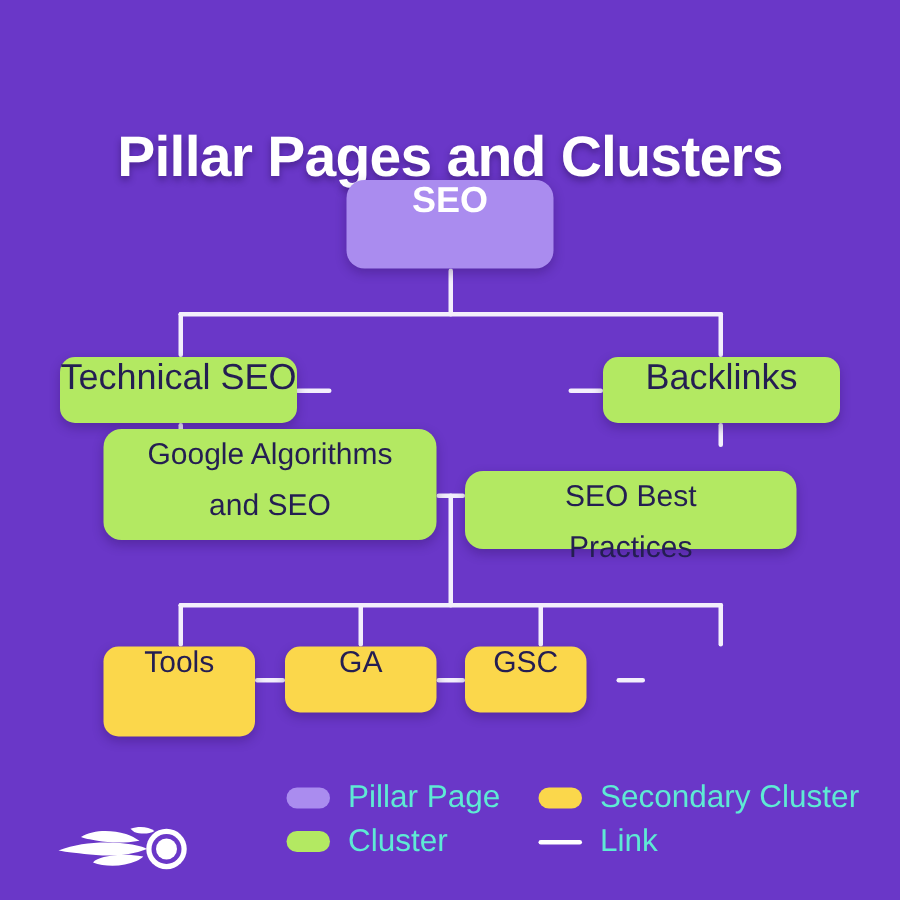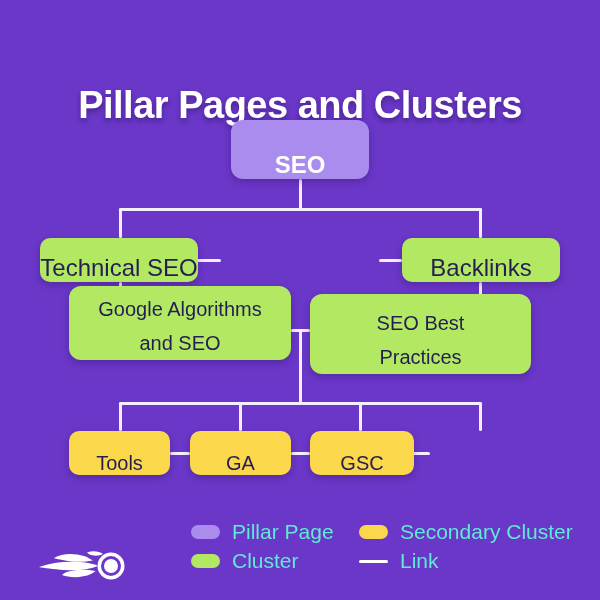--- a/index.html
+++ b/index.html
@@ -8,21 +8,21 @@
     background:var(--bg,#6a37c8);
     font-family:"Liberation Sans",sans-serif;
   }
   .title{
     position:absolute;left:0;right:0;top:40px;text-align:center;
     color:#fff;font-size:38px;font-weight:bold;letter-spacing:-0.5px;
     text-shadow:0 3px 5px rgba(34,10,74,0.45);
     margin-top:44px;
   }
   .box{
-    position:absolute;display:flex;align-items:flex-end;justify-content:center;
+    position:absolute;display:flex;align-items:flex-start;justify-content:center;
     text-align:center;box-shadow:0 3px 7px rgba(32,8,70,0.28);
   }
   .box.pillar{background:var(--pillar,#aa8cef);color:#fff;font-weight:bold;font-size:24px;border-radius:12px;}
   .box.cluster{background:var(--cluster,#b3e962);color:var(--ink,#241e52);font-size:24px;border-radius:10px;}
   .box.cluster-lg{background:var(--cluster,#b3e962);color:var(--ink,#241e52);font-size:20px;border-radius:12px;line-height:34px;}
   .box.secondary{background:var(--secondary,#fbd74b);color:var(--ink,#241e52);font-size:20px;border-radius:10px;}
   .line{position:absolute;background:var(--line,#f3effc);border-radius:1.5px;}
   .swatch{position:absolute;width:29px;height:14px;border-radius:7px;}
   .legend-label{position:absolute;color:#5eead4;font-size:21px;line-height:18px;white-space:nowrap;}
   .logo{position:absolute;left:38px;top:550px;}
@@ -60,31 +60,31 @@
   <div class="box cluster" style="left:40px;top:238px;width:158px;height:44px">
     <span>Technical SEO</span>
   </div>
   <div class="box cluster" style="left:402px;top:238px;width:158px;height:44px">
     <span>Backlinks</span>
   </div>
 
   <div class="box cluster-lg" style="left:69px;top:286px;width:222px;height:74px">
     <span style="display:inline-block;max-width:185px">Google Algorithms and SEO</span>
   </div>
-  <div class="box cluster-lg" style="left:310px;top:294px;width:221px;height:80px">
+  <div class="box cluster-lg" style="left:310px;top:314px;width:221px;height:52px">
     <span style="display:inline-block;max-width:110px">SEO Best Practices</span>
   </div>
 
-  <div class="box secondary" style="left:69px;top:431px;width:101px;height:44px">
+  <div class="box secondary" style="left:69px;top:431px;width:101px;height:60px">
     <span>Tools</span>
   </div>
   <div class="box secondary" style="left:190px;top:431px;width:101px;height:44px">
     <span>GA</span>
   </div>
-  <div class="box secondary" style="left:310px;top:431px;width:104px;height:44px">
+  <div class="box secondary" style="left:310px;top:431px;width:81px;height:44px">
     <span>GSC</span>
   </div>
 
   <div>
     <div class="swatch" style="left:191px;top:525px;background:var(--pillar)"></div>
     <div class="legend-label" style="left:232px;top:523px">Pillar Page</div>
 
     <div class="swatch" style="left:191px;top:554px;background:var(--cluster)"></div>
     <div class="legend-label" style="left:232px;top:552px">Cluster</div>
 

